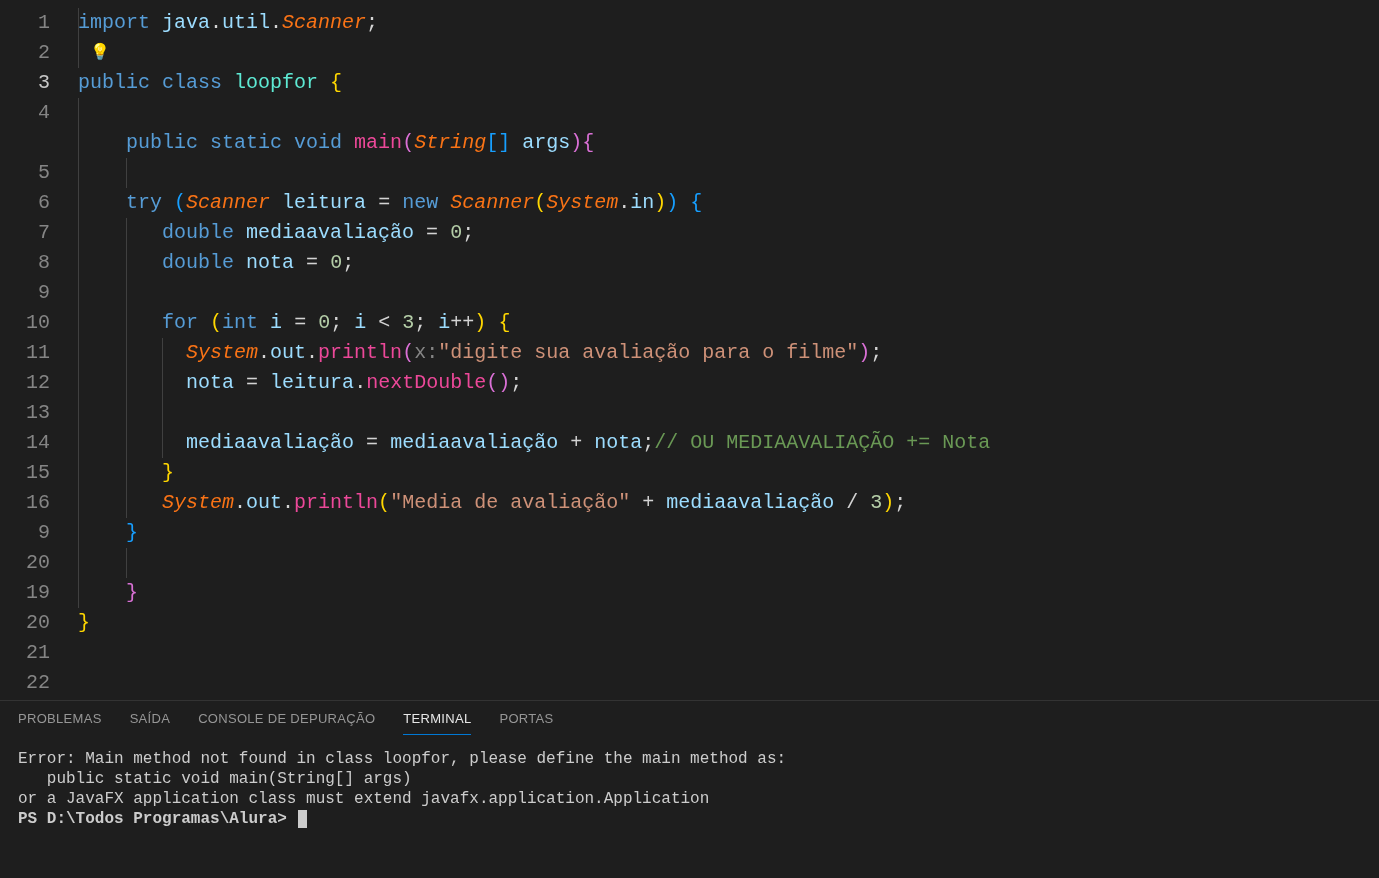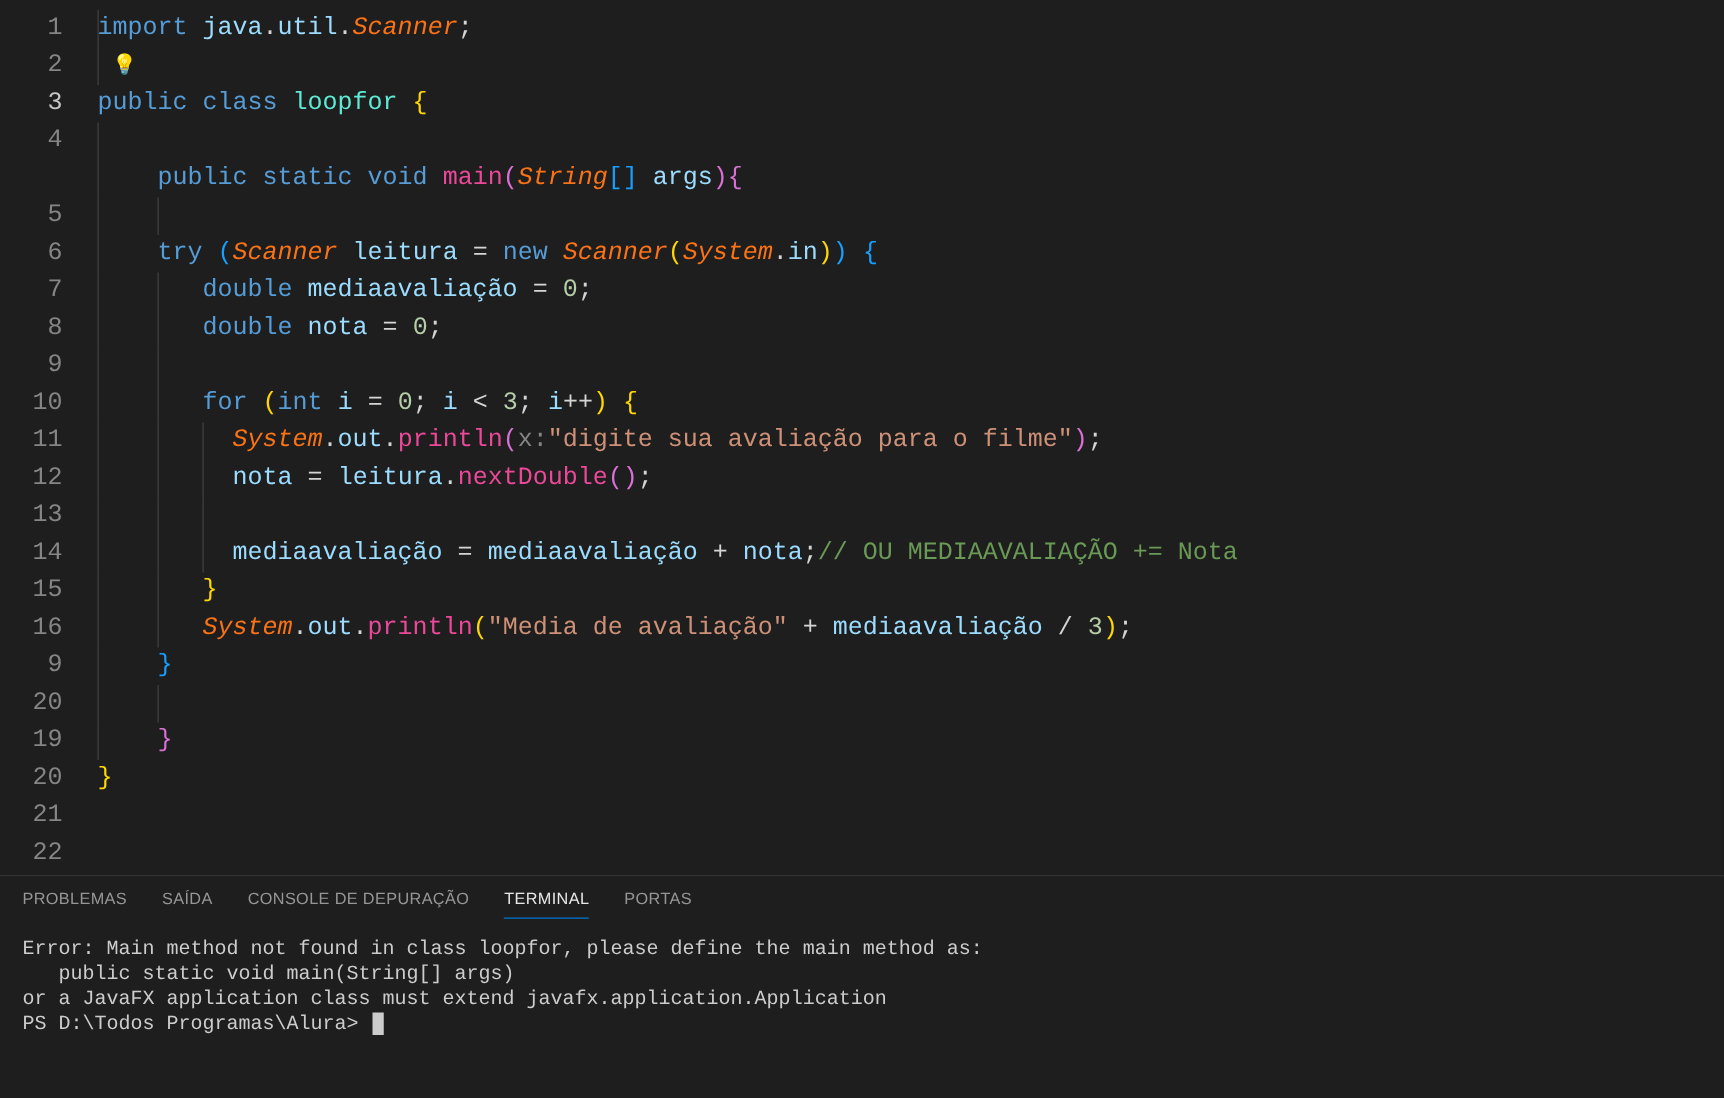--- a/index.html
+++ b/index.html
@@ -27,21 +27,21 @@
   .pb { color:#da70d6; }     
   .bb { color:#179fff; }     
   .clsname { color:#5eead4; }
   .hint { color:#858585; }
   
   .panel { border-top:1px solid #333; height:140px; font-family:'Segoe UI',Arial,sans-serif;}
   .tabs { display:flex; gap:28px; padding:10px 18px 0 18px; font-size:13px; color:#969696; }
   .tabs .tab { padding-bottom:8px; cursor:pointer; letter-spacing:0.3px;}
   .tabs .tab.active { color:#e7e7e7; border-bottom:1px solid #0078d4; }
   .terminal { font-family:Consolas,'Courier New',monospace; font-size:16px; line-height:20px; color:#cccccc; padding:14px 18px 0 18px; white-space:pre;}
-  .terminal .prompt { color:#cccccc; }
+  .terminal .prompt { color:#cccccc;font-weight:bold; }
   .cursor { display:inline-block; width:9px; height:18px; background:#cccccc; vertical-align:middle; margin-left:2px;}
 </style>
 </head>
 <body>
 
 <div class="editor">
   <div class="gutter">
     <div class="ln">1</div>
     <div class="ln">2</div>
     <div class="ln active">3</div>

